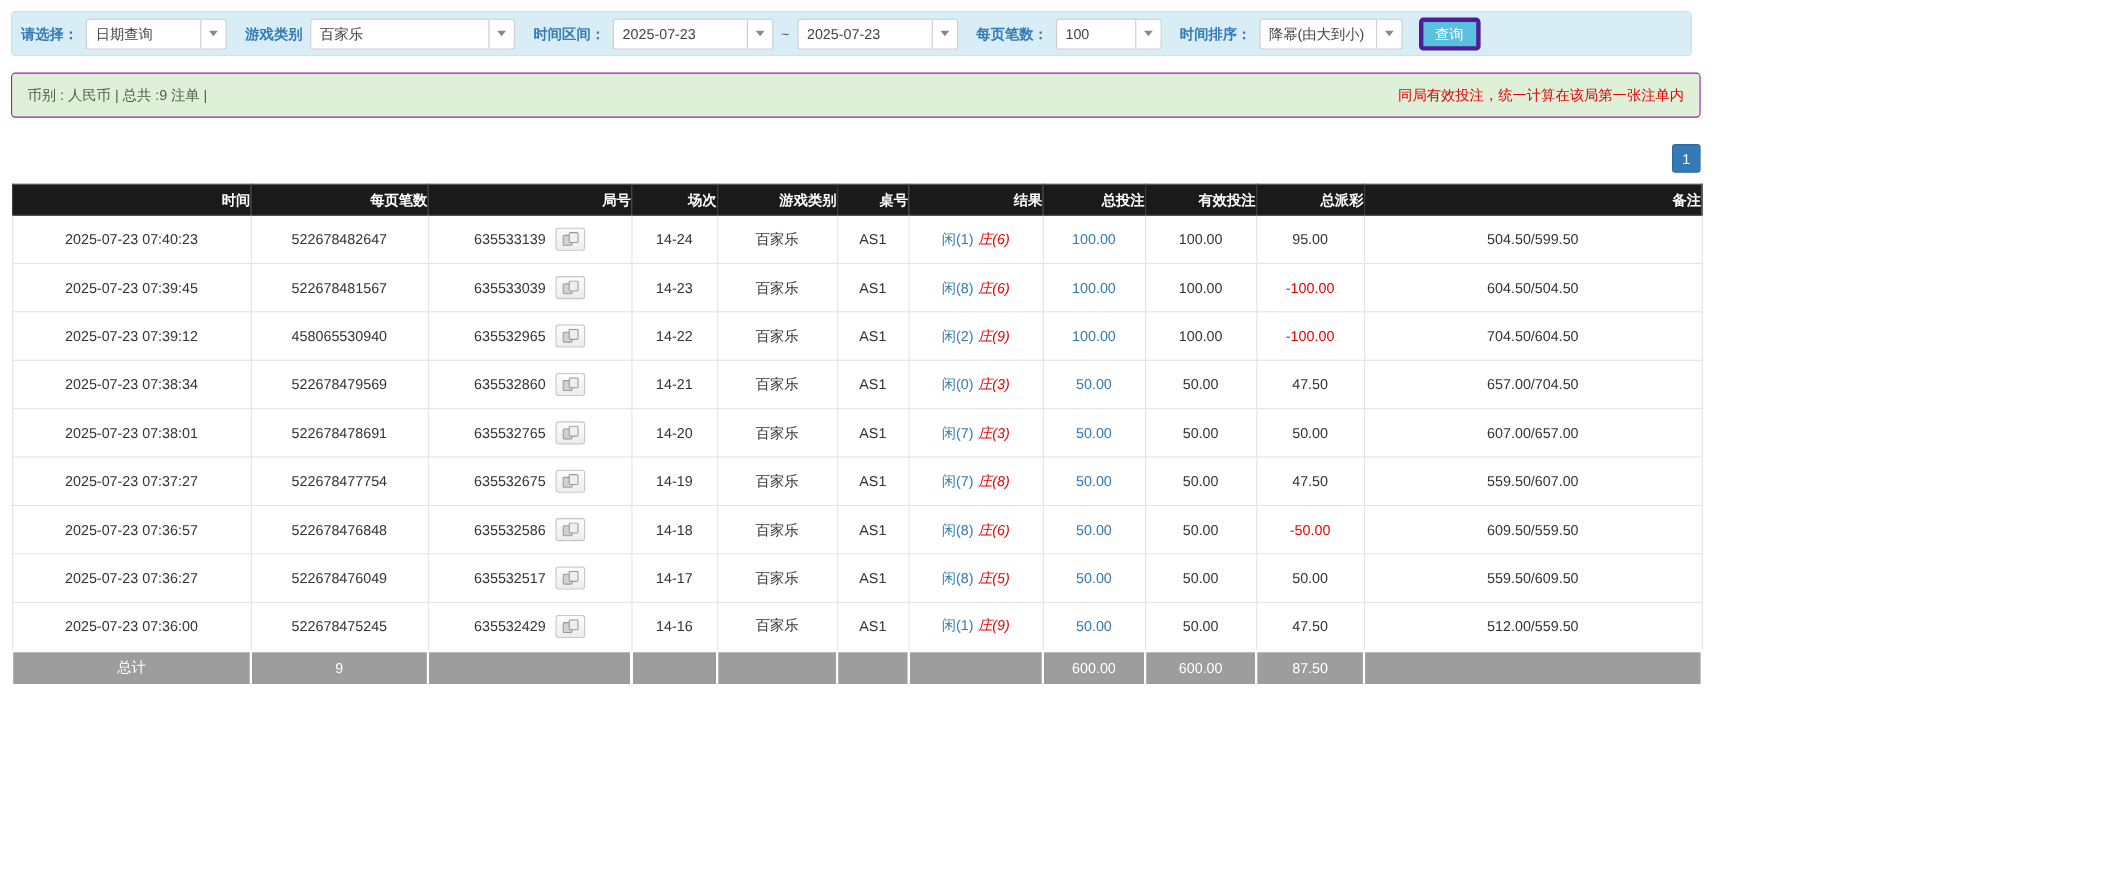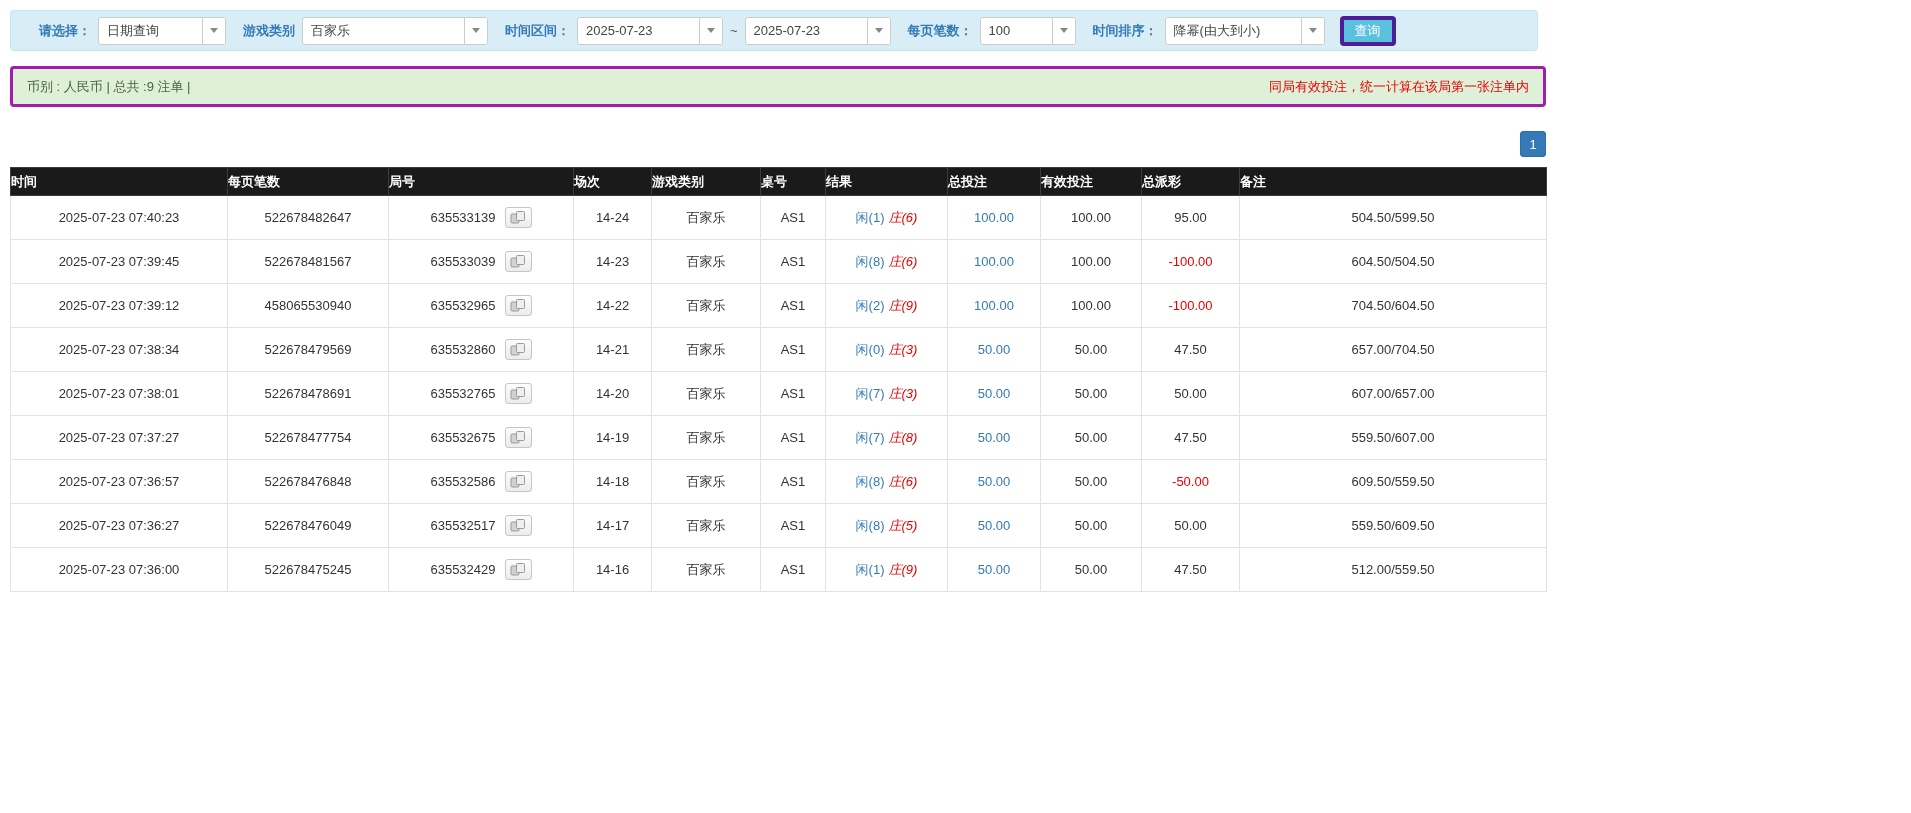--- a/index.html
+++ b/index.html
@@ -19,21 +19,21 @@
     font-size: 13px; color: #333;
   }
   .content { padding: 10px; }
 
   
   .filter-bar {
     width: 1528px; height: 41px;
     background: var(--filter-bg);
     border: 1px solid #bce8f1; border-radius: 4px;
     display: flex; align-items: center; gap: 7px;
-    padding: 0 28px;
+    padding: 0 8px;
   }
   .flabel { color: var(--accent); font-weight: bold; margin-left: 10px; white-space: nowrap; }
   .flabel:first-child { margin-left: 0; }
   .dd {
     background: #fff; border: 1px solid #ccc; border-radius: 3px;
     height: 28px; display: inline-flex; align-items: center;
     cursor: pointer; overflow: hidden; justify-content: flex-end;
   }
   .dd .val { flex: 1; padding: 0 8px; color: #444; white-space: nowrap; overflow: hidden; }
   .dd .caret-box {
@@ -48,42 +48,42 @@
     background: var(--search-btn); color: #fff;
     border: 4px solid #4c1d95; border-radius: 4px;
     height: 30px; padding: 0 11px; font-size: 13px;
     font-family: inherit; cursor: pointer; margin-left: 8px;
   }
 
   
   .summary-bar {
     width: 1536px; height: 41px; margin-top: 15px;
     background: var(--summary-bg);
-    border: 3px solid #a21caf; border-radius: 4px;
+    border: 1px solid #a21caf; border-radius: 4px;
     display: flex; align-items: center; justify-content: space-between;
     padding: 0 14px;
   }
   .summary-left { color: #4a624a; }
   .summary-right { color: var(--red); }
 
   
   .pager { width: 1536px; margin-top: 24px; margin-bottom: 10px; display: flex; justify-content: flex-end; }
   .page-btn {
     min-width: 26px; height: 26px;
     background: var(--accent); color: #fff;
     border: 1px solid #2e6da4; border-radius: 3px;
     font-size: 13px; font-family: inherit; cursor: pointer;
   }
 
   
   table { width: 1536px; border-collapse: collapse; table-layout: fixed; margin-top: 2px; }
   th {
     background: var(--header-bg); color: #fff; font-weight: bold;
     height: 28px; font-size: 13px; border: 1px solid #3c3c3c;
-    text-align: left;
+    text-align: right;
     margin-left: 31px;
   }
   td {
     height: 44px; background: #fff; text-align: center;
     border: 1px solid #e3e3e3; color: #333;
     overflow: hidden; white-space: nowrap;
   }
   tr.footer td {
     background: var(--footer-bg); color: #fff;
     height: 31px; border: 2px solid #fff; font-size: 13px;
@@ -140,21 +140,21 @@
 
     <span class="flabel">每页笔数：</span>
     <div class="dd" style="width:96px">
       <span class="val">100</span>
       <span class="caret-box">
           <span class="caret"></span>
         </span>
     </div>
 
     <span class="flabel">时间排序：</span>
-    <div class="dd" style="width:160px">
+    <div class="dd" style="width:130px">
       <span class="val">降幂(由大到小)</span>
       <span class="caret-box">
           <span class="caret"></span>
         </span>
     </div>
 
     <button class="btn-search">查询</button>
   </div>
 
   <div class="summary-bar">
@@ -351,16 +351,29 @@
             </span></td>
           <td>14-16</td>
           <td>百家乐</td>
           <td>AS1</td>
           <td><span class="player">闲(1)</span><span class="banker">庄(9)</span></td>
           <td><a class="bet-link">50.00</a></td>
           <td>50.00</td>
           <td><span class="">47.50</span></td>
           <td>512.00/559.50</td>
         </tr>
+        <tr class="footer">
+          <td>总计</td>
+          <td>9</td>
+          <td></td>
+          <td></td>
+          <td></td>
+          <td></td>
+          <td></td>
+          <td>600.00</td>
+          <td>600.00</td>
+          <td>87.50</td>
+          <td></td>
+        </tr>
       </tbody>
   </table>
 
 </div>
 
 </body></html>

